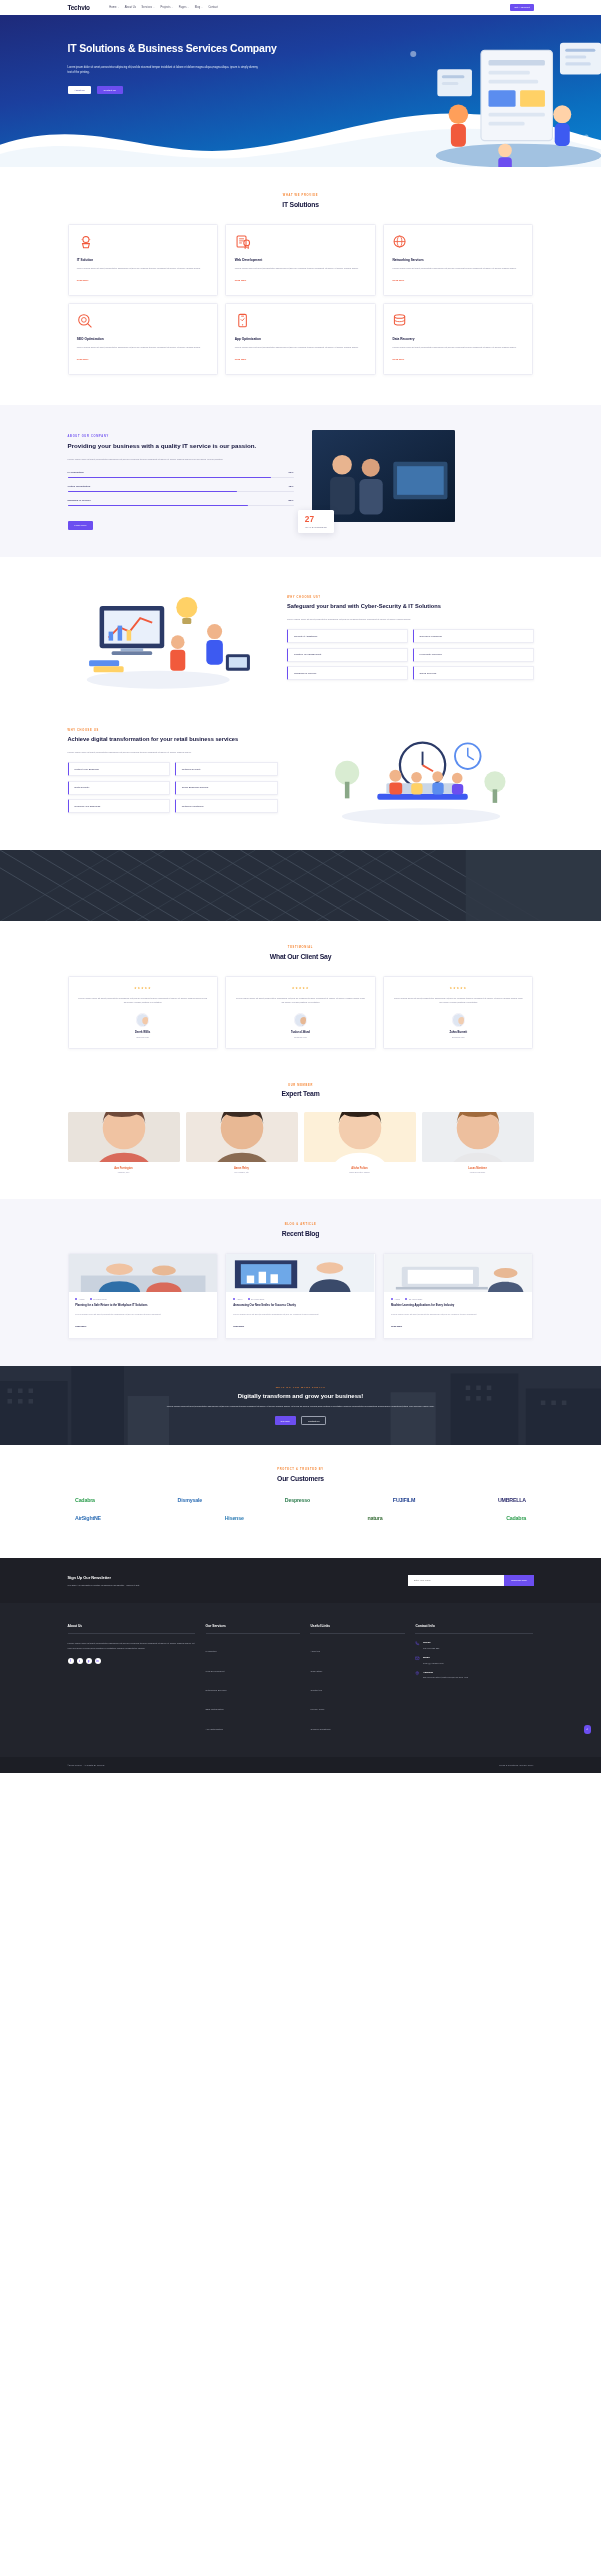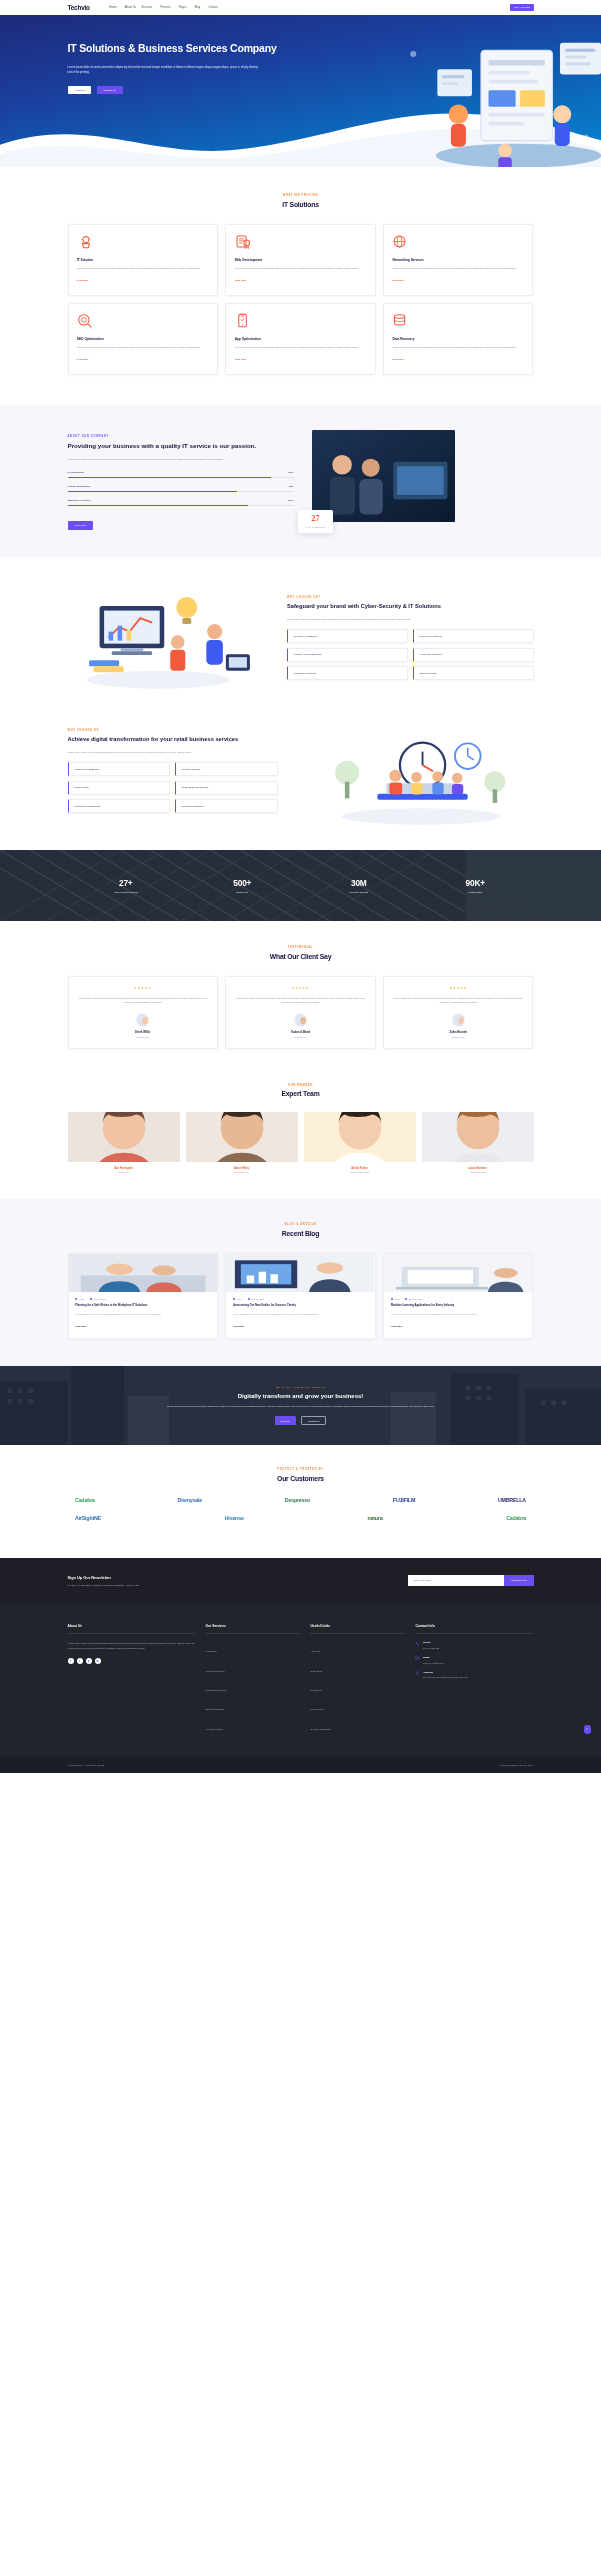--- a/index.html
+++ b/index.html
@@ -73,21 +73,21 @@
   .bars { margin-top:9px; }
   .bar-row { margin-bottom:6.8px; }
   .bar-top { display:flex; justify-content:space-between; font-size:2.5px; color:#4c4c7a; font-weight:bold; }
   .bar-track { height:1.2px; background:#e3e3ef; border-radius:1.5px; margin-top:3px; }
   .bar-fill { height:100%; background:#6c4ef0; border-radius:1.5px; }
   .learn { margin-top:8.3px; background:#6c4ef0; color:#fff; font-size:2.4px; padding:3px 6.8px; border:0; border-radius:1.1px; }
   .about-right { position:relative; width:143px; }
   .about-img { width:143px; height:92px; border-radius:1.5px; overflow:hidden; position:relative; }
   .exp-badge {
     position:absolute; left:-13.5px; bottom:-10.5px; background:#fff;
-    padding:5.3px 6.8px; text-align:center; box-shadow:0 1.5px 7.5px rgba(20,20,60,.12); border-radius:1.5px;font-family:Liberation Serif, serif;
+    padding:5.3px 6.8px; text-align:left; box-shadow:0 1.5px 7.5px rgba(20,20,60,.12); border-radius:1.5px;
   }
   .exp-badge .num { color:#f15a3c; font-size:8.3px; font-weight:bold; line-height:1; }
   .exp-badge .lbl { font-size:2px; color:#6a6a88; margin-top:2.3px; letter-spacing:0.2px; }
 
   
   .why { background:#fff; padding:28.6px 0 22.6px; }
   .why-inner { display:flex; gap:16.5px; }
   .why-art { width:203px; height:109px; position:relative; }
   .why-right { flex:1; padding-top:10.5px; }
   .why h2 { color:#14143c; font-size:5.7px; font-weight:bold; line-height:1.4; margin-top:3.8px; }
@@ -474,38 +474,20 @@
             <line x1="180" y1="95" x2="340" y2="0"></line>
           <line x1="240" y1="95" x2="400" y2="0"></line>
             <line x1="300" y1="95" x2="460" y2="0"></line>
           <line x1="360" y1="95" x2="520" y2="0"></line>
             <line x1="420" y1="95" x2="580" y2="0"></line>
         </g>
       </g>
       <rect x="620" y="0" width="180" height="95" fill="#3c4250" opacity=".9"></rect>
       <rect width="800" height="95" fill="#1b2433" opacity=".35"></rect>
     </svg>
-    <div class="stats-inner" id="stats">
-        <div class="stat">
-          <div class="v">27+</div>
-          <div class="k">Years Helping Business</div>
-        </div>
-        <div class="stat">
-          <div class="v">500+</div>
-          <div class="k">Employees</div>
-        </div>
-        <div class="stat">
-          <div class="v">30M</div>
-          <div class="k">Complete Projects</div>
-        </div>
-        <div class="stat">
-          <div class="v">90K+</div>
-          <div class="k">5 Star Rating</div>
-        </div>
-      </div>
   </div>
 
   <div class="testi">
     <div class="container">
       <div class="center">
         <div class="sec-label">TESTIMONIAL</div>
         <div class="sec-title">What Our Client Say</div>
       </div>
       <div class="t-cards" id="testi-cards">
           <div class="t-card">

